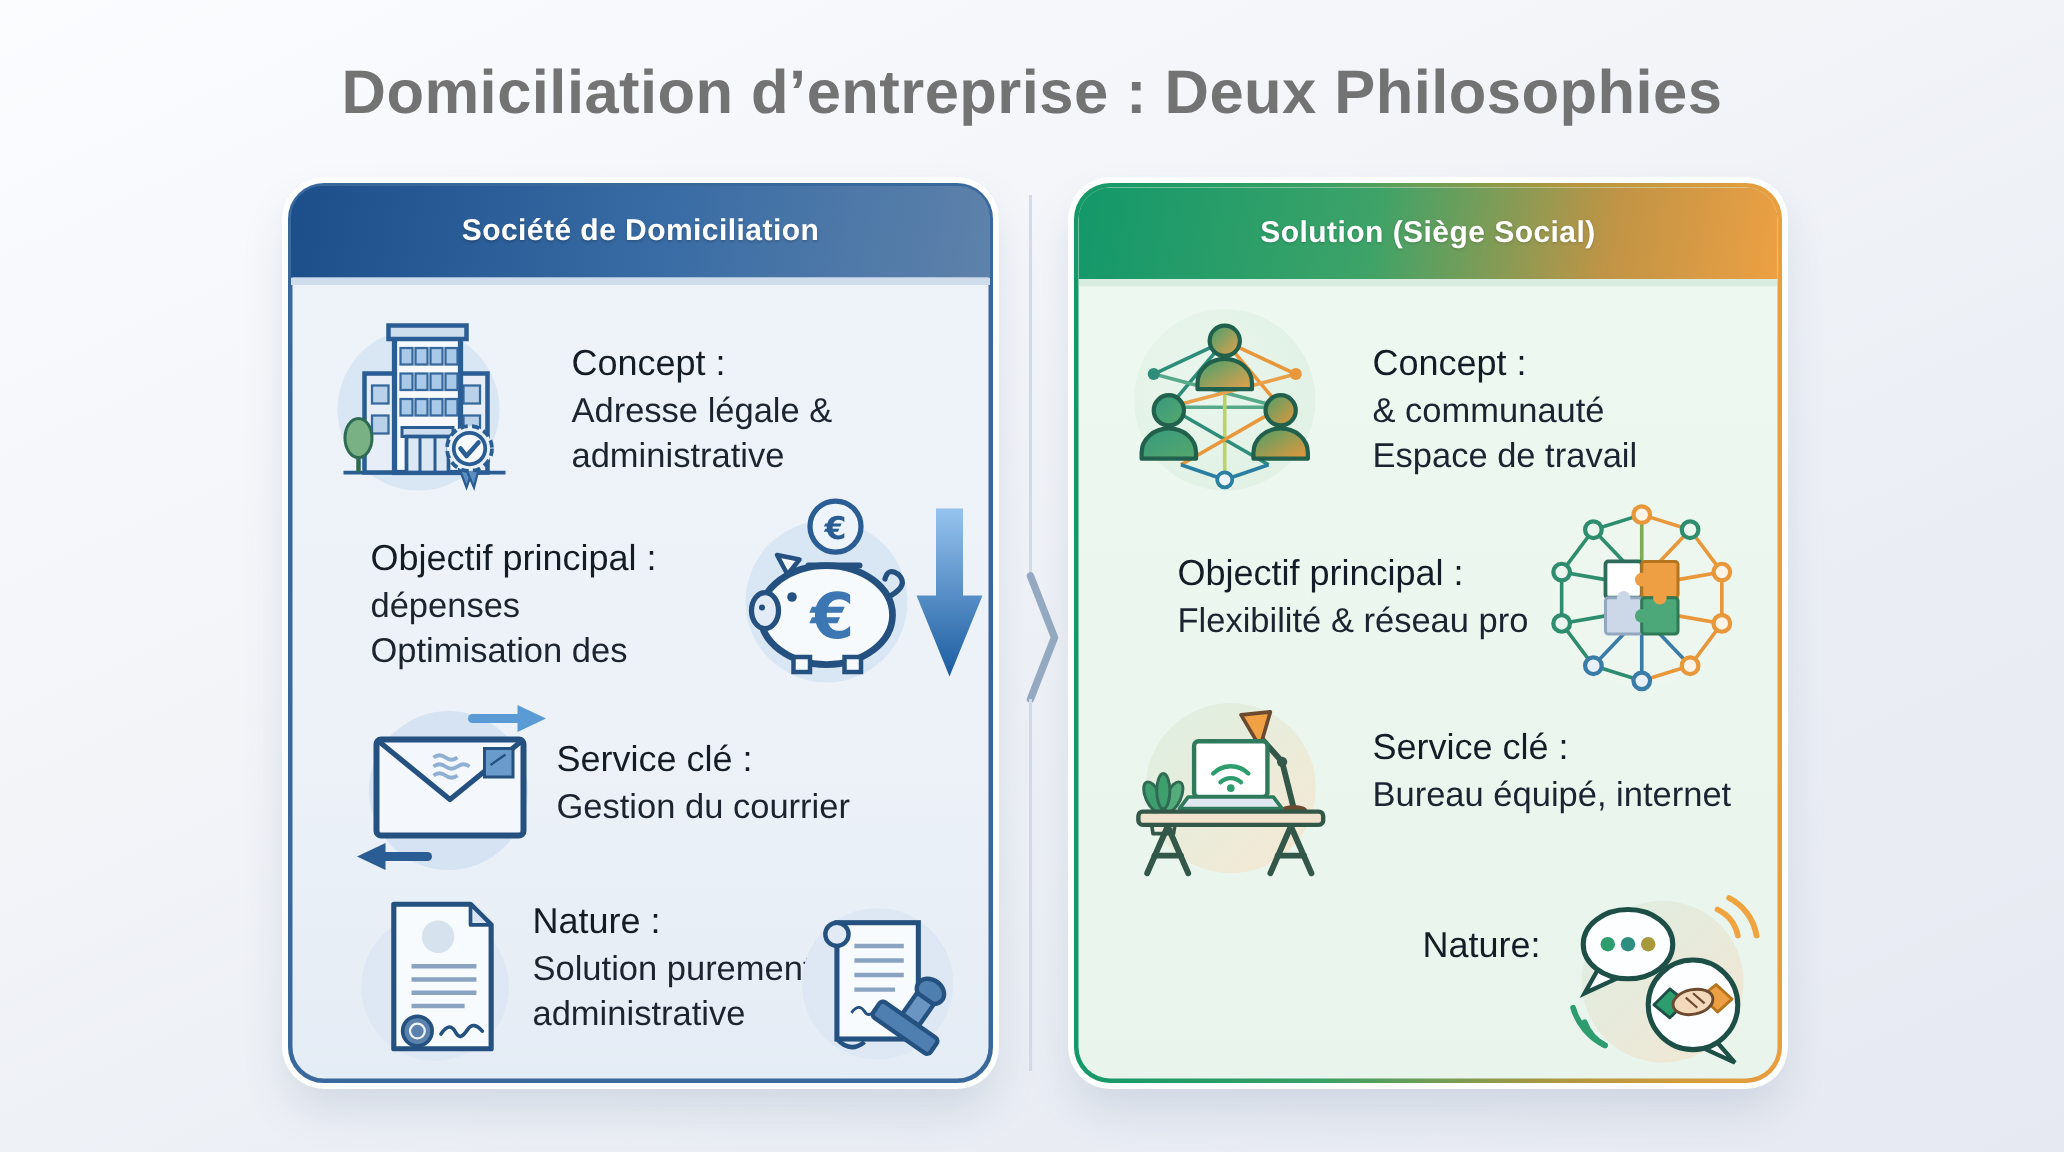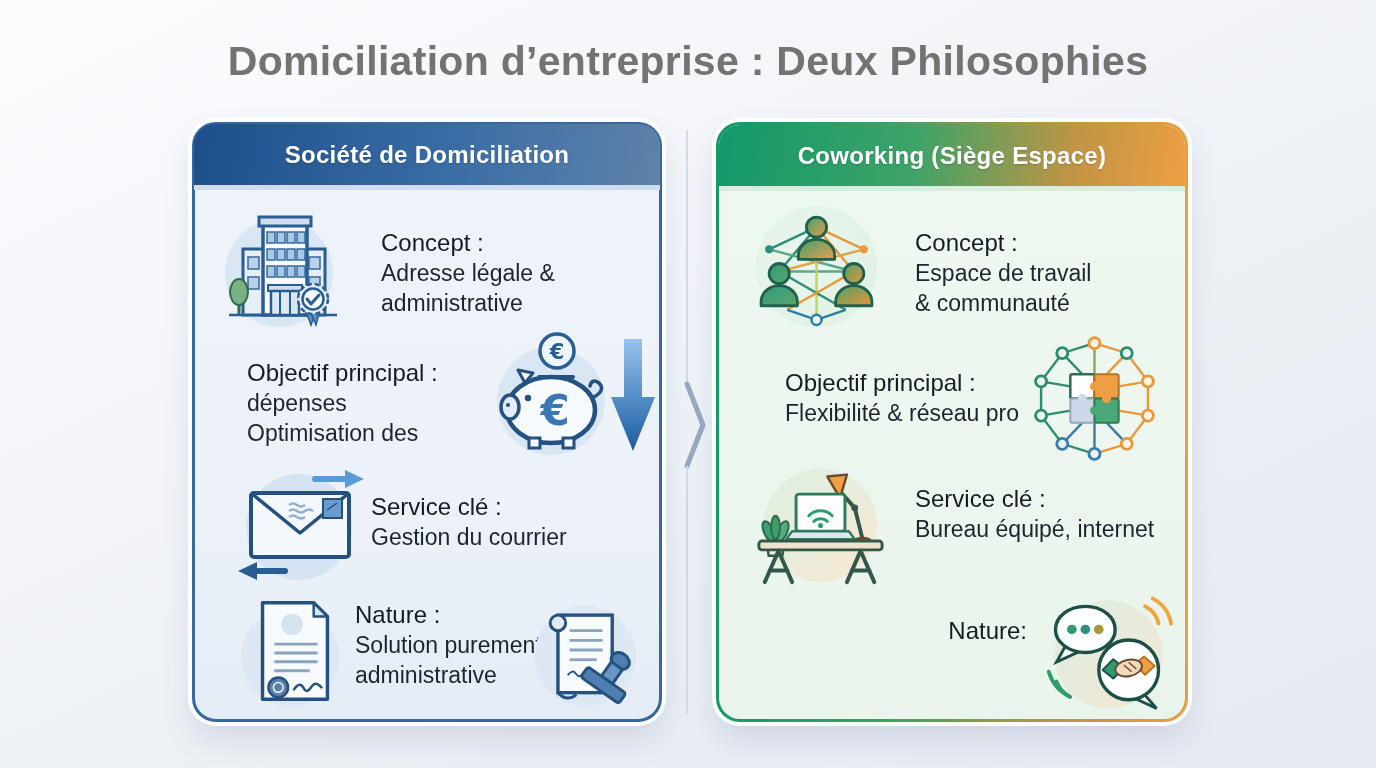--- a/index.html
+++ b/index.html
@@ -32,21 +32,21 @@
     background: linear-gradient(90deg,#14986a 0%, #3aa065 35%, #b3973f 70%, #eb9e3e 100%);
   }
   .card-right-inner {
     width:100%; height:100%; border-radius:21px; position:relative; overflow:hidden;
     background: linear-gradient(180deg,#d9efe3 0%, #edf8f0 12%, #e9f5ec 100%);
   }
   .card-header {
     position:absolute; left:-1px; top:-1px; right:-1px; height:66px;
     border-radius:21px 21px 0 0;
     display:flex; align-items:center; justify-content:center;
-    color:#ffffff; font-size:24px; font-weight:bold; letter-spacing:.3px;
+    color:#ffffff; font-size:20px; font-weight:bold; letter-spacing:.3px;
     text-shadow:0 1px 2px rgba(0,0,0,.18);
   }
   .card-left .card-header {
     background: linear-gradient(100deg,#1c4f8a 0%, #3a6da5 55%, #5e82aa 100%);
     border-bottom:5px solid #cfdceb;
   }
   .card-right-inner .card-header {
     left:0; top:0; right:0; border-radius:19px 19px 0 0;
     background: linear-gradient(100deg,#13986a 0%, #3da368 42%, #c19445 76%, #eda043 100%);
     border-bottom:5px solid #d9ece0;
@@ -209,21 +209,21 @@
           <ellipse cx="0" cy="-18" rx="10" ry="8" fill="#4f7fb0" stroke="#24517f" stroke-width="3"></ellipse>
           <rect x="-7" y="-12" width="14" height="18" fill="#6a95c2" stroke="#24517f" stroke-width="3"></rect>
           <rect x="-24" y="6" width="48" height="13" rx="3" fill="#4f7fb0" stroke="#24517f" stroke-width="3"></rect>
         </g>
       </svg>
     </div>
   </div>
 
   <div class="card card-right-wrap">
     <div class="card-right-inner">
-      <div class="card-header">Coworking (Siège Espace)</div>
+      <div class="card-header">Solution (Siège Social)</div>
 
       <div class="row" style="top:74px;height:138px;">
         <svg class="icon" style="left:30px;top:0px;" width="136" height="136" viewBox="0 0 135 135">
           <defs>
             <radialGradient id="bgMint" cx=".4" cy=".4" r=".8">
               <stop offset="0" stop-color="#eaf6ee"></stop>
                 <stop offset="1" stop-color="#dff0e2"></stop>
             </radialGradient>
             <linearGradient id="pg1" x1="0" y1="0" x2="1" y2="1">
               <stop offset="0" stop-color="#3fa06f"></stop>
@@ -258,22 +258,22 @@
           <circle cx="67" cy="120" r="5" fill="#eaf4fb" stroke="#2a7fa0" stroke-width="2.5"></circle>
           <circle cx="67" cy="28" r="10" fill="url(#pg1)" stroke="#20604c" stroke-width="2.8"></circle>
           <path d="M49,60 v-4 a18,16 0 0 1 36,0 v4 z" fill="url(#pg1)" stroke="#20604c" stroke-width="2.8" stroke-linejoin="round"></path>
           <circle cx="30" cy="74" r="10" fill="url(#pg2)" stroke="#20604c" stroke-width="2.8"></circle>
           <path d="M12,106 v-4 a18,16 0 0 1 36,0 v4 z" fill="url(#pg2)" stroke="#20604c" stroke-width="2.8" stroke-linejoin="round"></path>
           <circle cx="104" cy="74" r="10" fill="url(#pg3)" stroke="#20604c" stroke-width="2.8"></circle>
           <path d="M86,106 v-4 a18,16 0 0 1 36,0 v4 z" fill="url(#pg3)" stroke="#20604c" stroke-width="2.8" stroke-linejoin="round"></path>
         </svg>
         <div class="txt" style="left:196px;top:28px;">
           <div class="lbl">Concept :</div>
+          <div class="ln">&amp; communauté</div>
           <div class="ln">Espace de travail</div>
-          <div class="ln">&amp; communauté</div>
         </div>
       </div>
 
       <div class="row" style="top:212px;height:124px;">
         <div class="txt" style="left:66px;top:30px;">
           <div class="lbl">Objectif principal :</div>
           <div class="ln">Flexibilité &amp; réseau pro</div>
         </div>
         <svg class="icon" style="left:308px;top:-6px;" width="136" height="136" viewBox="0 0 135 135">
           <circle cx="67" cy="67" r="58" fill="#eef7ef"></circle>

